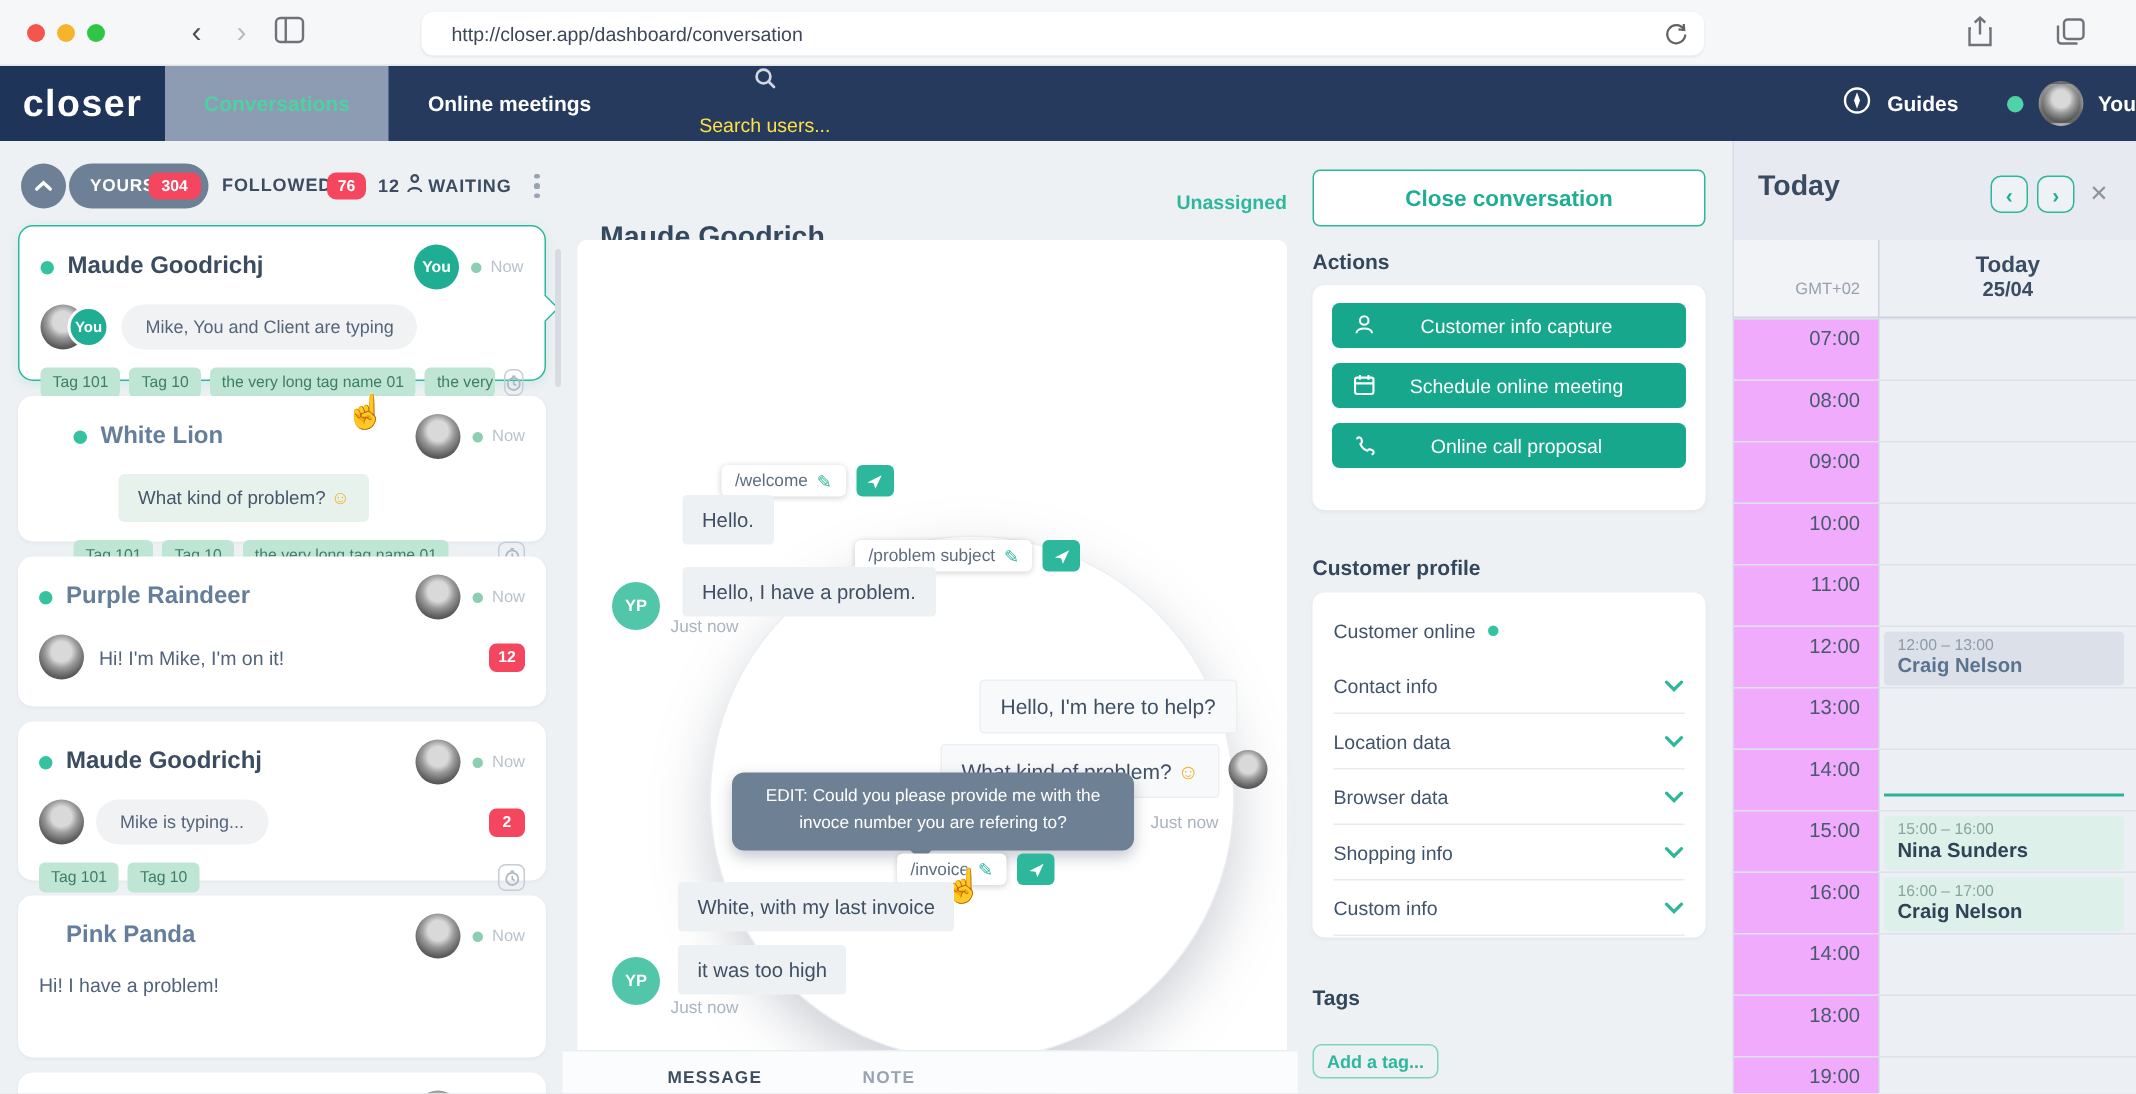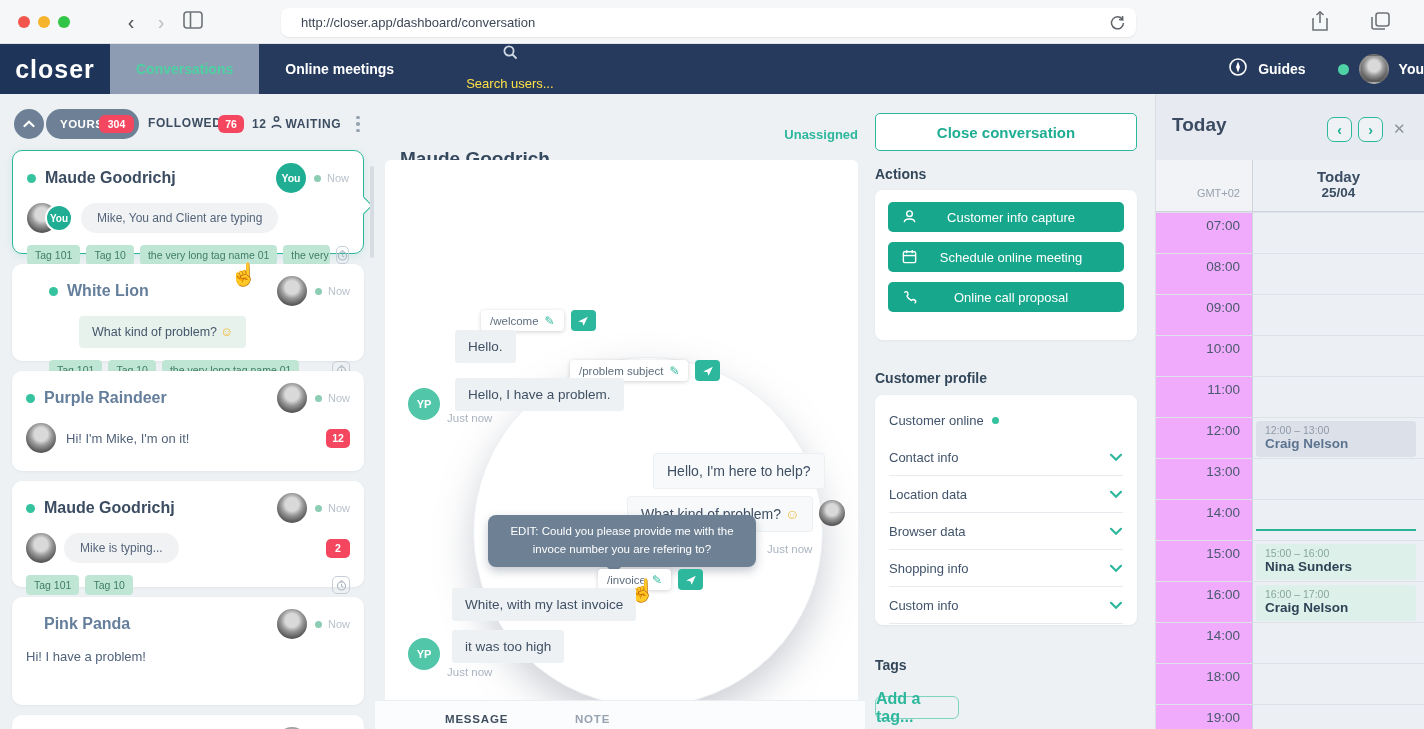--- a/index.html
+++ b/index.html
@@ -98,21 +98,21 @@
   .close-conv { position:absolute; left:875px; top:113px; width:262px; height:38px; background:#fff; border:1.5px solid #2db79c; border-radius:5px; color:#1fae93; font-size:15px; font-weight:bold; display:flex; align-items:center; justify-content:center; }
   .sec-title { position:absolute; font-size:14px; font-weight:bold; color:#33475b; }
   .actions-card { position:absolute; left:875px; top:190px; width:262px; height:150px; background:#fff; border-radius:8px; box-shadow:0 1px 3px rgba(40,60,90,.06); padding:12px 13px; display:flex; flex-direction:column; gap:10px; }
   .act-btn { height:30px; background:#17a78c; border-radius:5px; color:#fff; font-size:13px; display:flex; align-items:center; justify-content:center; gap:10px; position:relative; }
   .act-btn svg { position:absolute; left:13px; top:6px; }
   .profile-card { position:absolute; left:875px; top:395px; width:262px; height:230px; background:#fff; border-radius:8px; box-shadow:0 1px 3px rgba(40,60,90,.06); padding:6px 14px; }
   .online-row { display:flex; align-items:center; gap:8px; height:38px; font-size:13px; color:#41536a; }
   .online-row i { width:7px; height:7px; border-radius:50%; background:#35c39f; }
   .prof-row { display:flex; align-items:center; height:37px; border-bottom:1px solid #e7eaee; font-size:13px; color:#41536a; }
   .prof-row .csp { flex:1; }
-  .addtag { position:absolute; left:875px; top:696px; width:84px; height:23px; border:1.5px solid #7fd4bd; border-radius:6px; color:#2db79c; font-size:16px; font-weight:bold; display:flex; align-items:center; justify-content:center; }
+  .addtag { position:absolute; left:875px; top:696px; width:84px; height:23px; border:1.5px solid #7fd4bd; border-radius:6px; color:#2db79c; font-size:12px; font-weight:bold; display:flex; align-items:center; justify-content:center; }
 
   
   .calendar { position:absolute; left:1155px; top:94px; width:269px; bottom:0; background:#e7ebf1; border-left:1px solid #d9dee6; }
   .cal-title { position:absolute; left:16px; top:20px; font-size:19px; font-weight:bold; color:#3a4b61; }
   .cal-nav { position:absolute; top:23px; width:25px; height:25px; border:1.5px solid #2db79c; border-radius:7px; background:#eef2f5; color:#1fae93; font-size:14px; font-weight:bold; display:flex; align-items:center; justify-content:center; }
   .cal-nav.prev { left:171px; } .cal-nav.next { left:202px; }
   .cal-close { position:absolute; left:237px; top:26px; font-size:15px; color:#8a93a0; }
   .cal-grid { position:absolute; left:0; top:66px; right:0; bottom:0; }
   .gut-head { position:absolute; left:0; top:0; width:96px; height:52px; background:#f1f3f7; border-bottom:1px solid #cdd4dd; font-size:11px; color:#97a1ad; text-align:right; padding:27px 12px 0 0; }
   .day-head { position:absolute; left:96px; top:0; right:0; height:52px; background:#eceff4; border-left:1px solid #cdd4dd; border-bottom:1px solid #cdd4dd; text-align:center; padding-top:8px; color:#3b4d63; }

